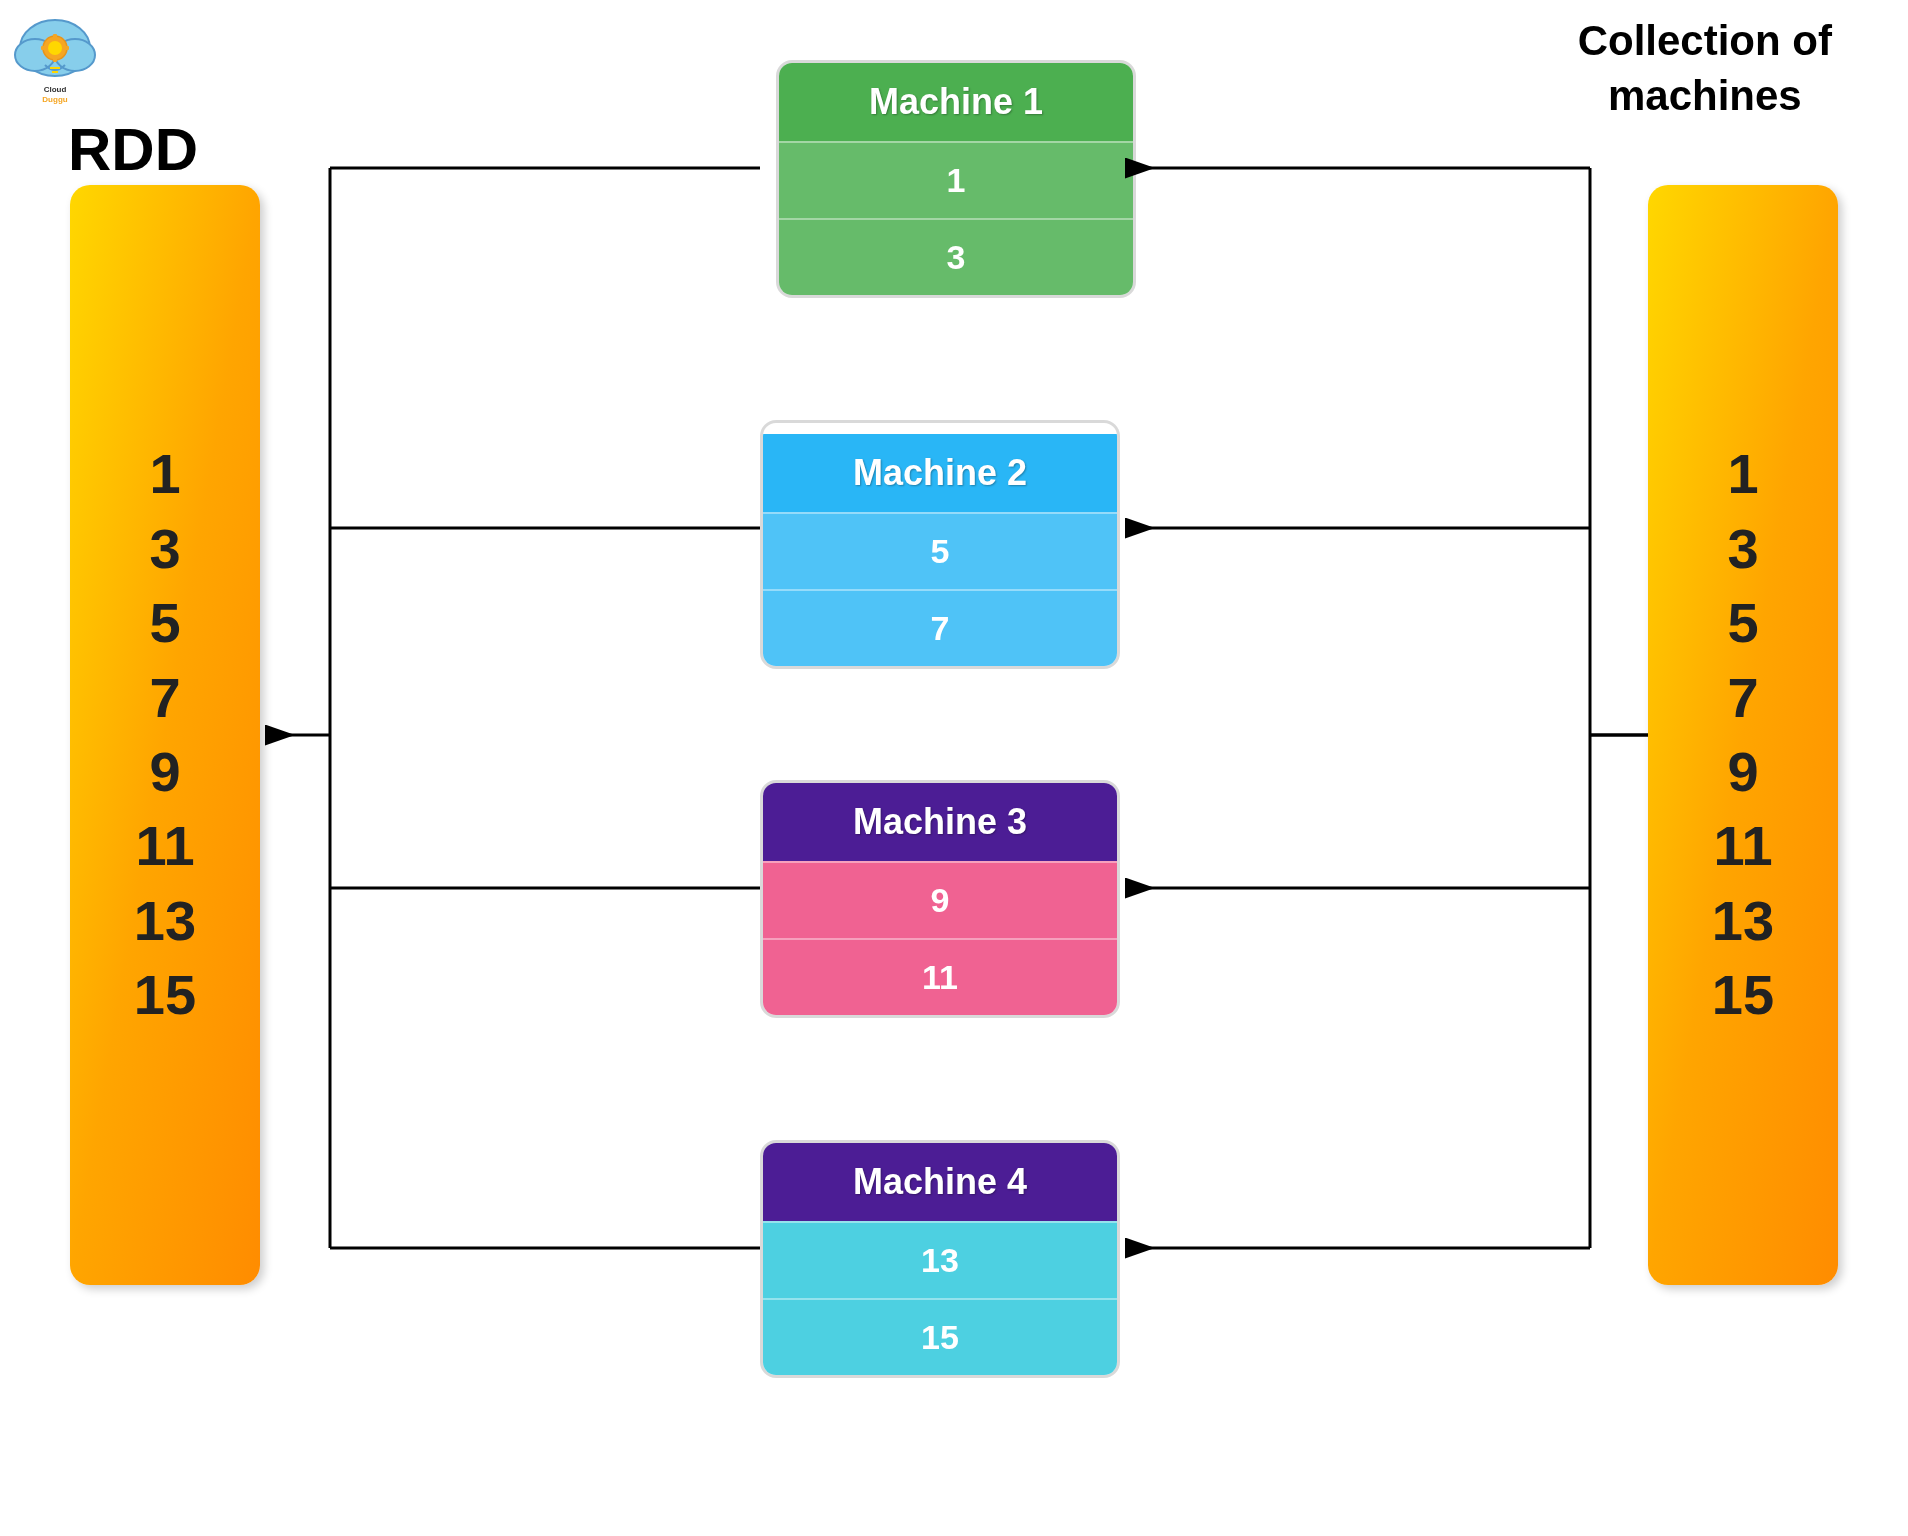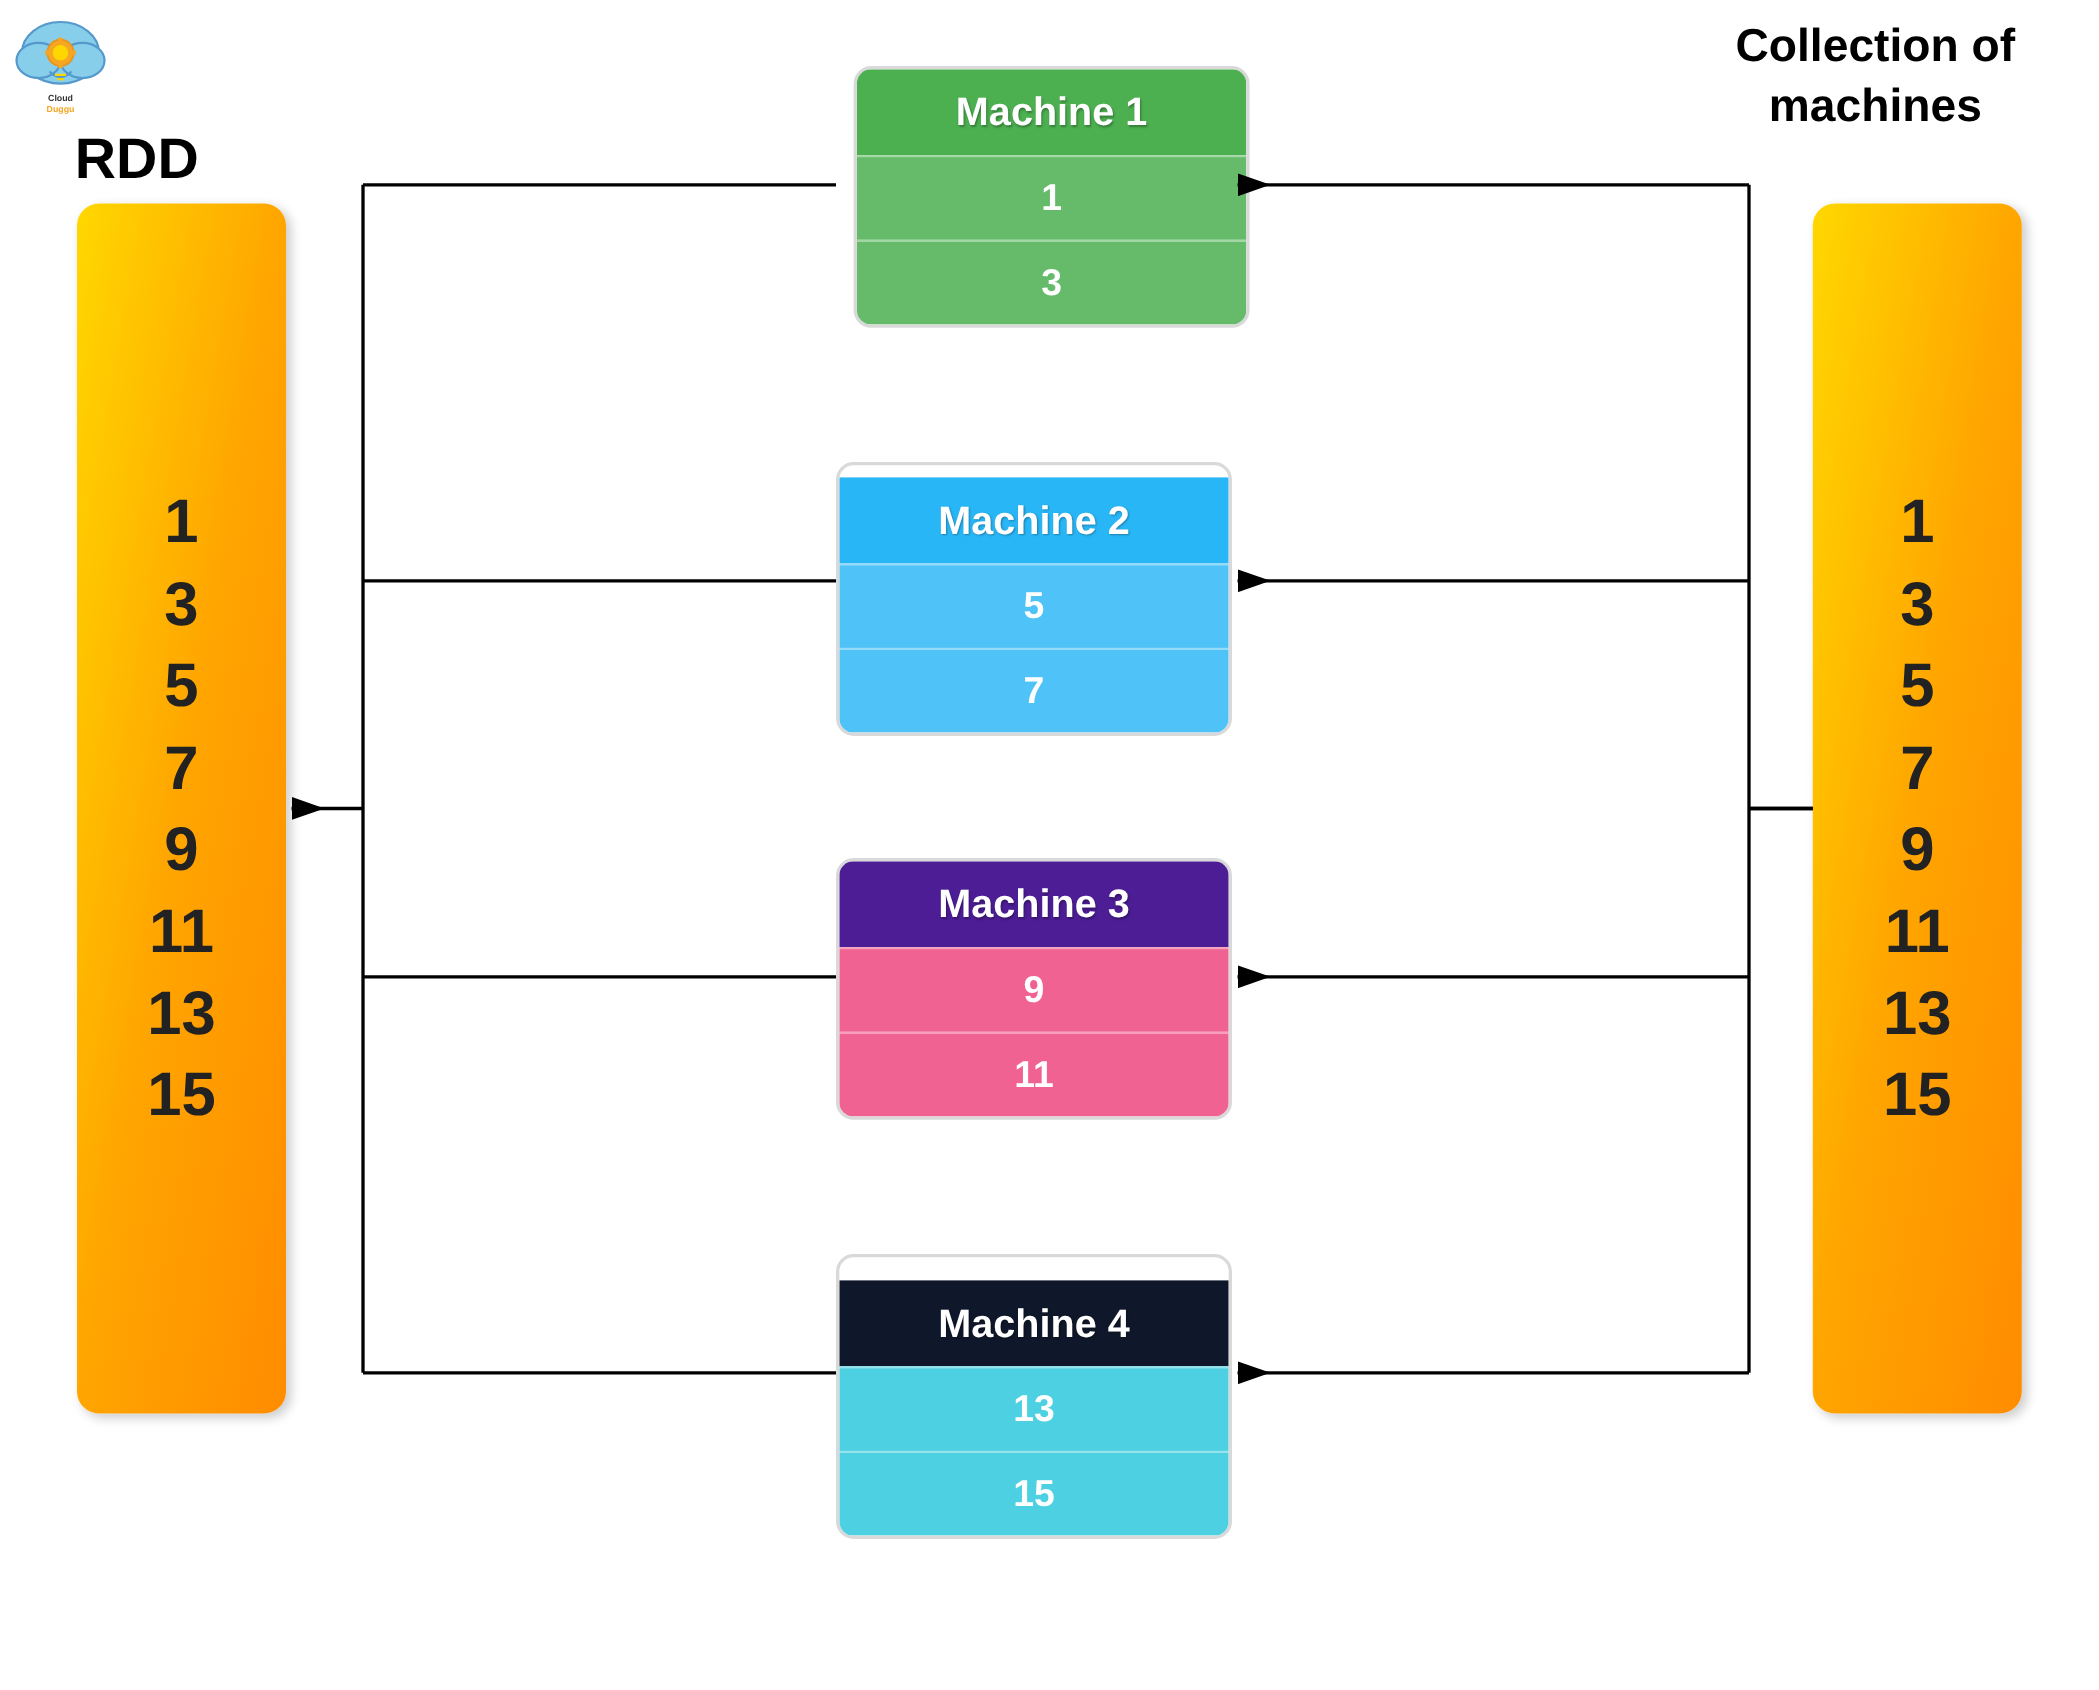--- a/index.html
+++ b/index.html
@@ -19,21 +19,21 @@
       left: 10px;
       width: 90px;
       height: 90px;
     }
 
     
     .rdd-label {
       position: absolute;
       left: 68px;
       top: 115px;
-      font-size: 52px;
+      font-size: 60px;
       font-weight: 900;
       color: #000;
     }
 
     
     .left-bar {
       position: absolute;
       left: 70px;
       top: 185px;
       width: 190px;
@@ -128,21 +128,21 @@
     .machine-2 .machine-header { background: #29B6F6; margin-top: 11px; }
     .machine-2 .machine-row { background: #4FC3F7; }
 
     
     .machine-3 { left: 760px; top: 780px; }
     .machine-3 .machine-header { background: #4c1d95; }
     .machine-3 .machine-row { background: #F06292; }
 
     
     .machine-4 { left: 760px; top: 1140px; }
-    .machine-4 .machine-header { background: #0f172a; margin-top: 21px; }
+    .machine-4 .machine-header { background: #4c1d95; }
     .machine-4 .machine-row { background: #4DD0E1; }
 
     
     .arrows-svg {
       position: absolute;
       top: 0;
       left: 0;
       width: 1908px;
       height: 1536px;
       pointer-events: none;

